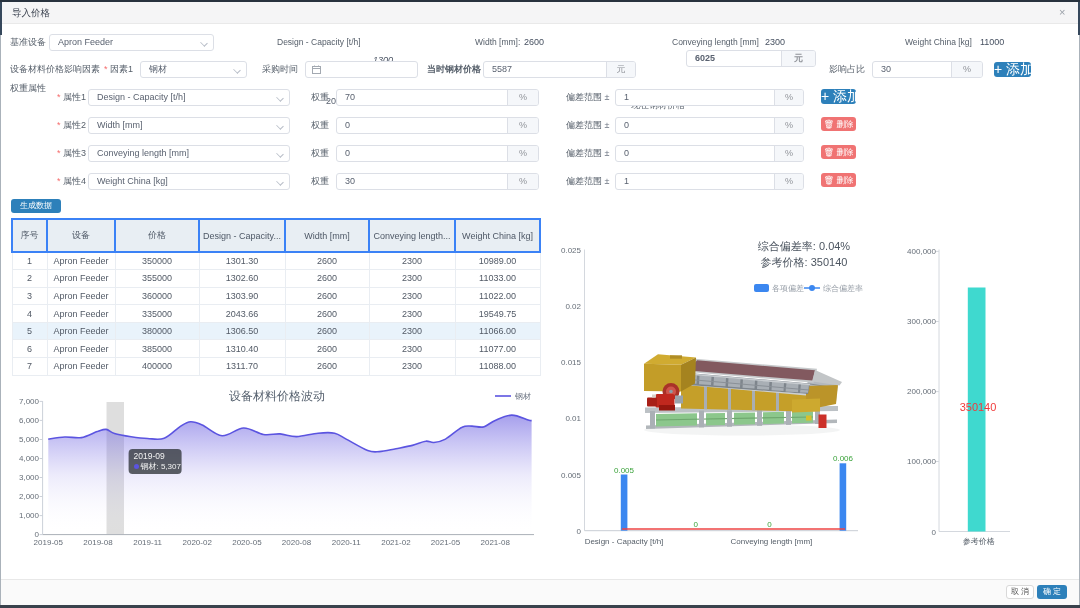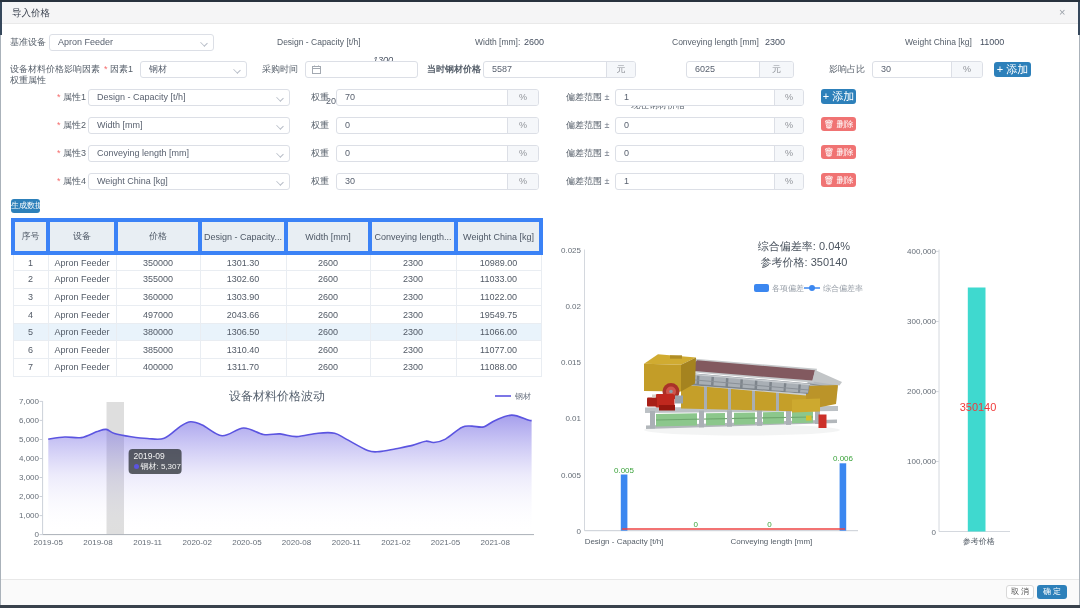--- a/index.html
+++ b/index.html
@@ -7,24 +7,24 @@
 .page{position:relative;width:1080px;height:608px;background:#fff;overflow:hidden;}
 .abs{position:absolute;}
 .lbl{position:absolute;font-size:9px;color:#57606b;line-height:17px;height:17px;white-space:nowrap;}
 .val{position:absolute;font-size:9px;color:#465060;line-height:17px;height:17px;white-space:nowrap;}
 .inp{position:absolute;height:17px;border:1px solid #dcdfe6;border-radius:3px;background:#fff;font-size:9px;color:#5a6270;line-height:15px;white-space:nowrap;}
 .inp .tx{position:absolute;left:8px;top:0;line-height:15px;}
 .sfx{position:absolute;right:0;top:0;bottom:0;background:#f5f7fa;border-left:1px solid #dcdfe6;border-radius:0 2px 2px 0;color:#909399;text-align:center;font-size:9px;line-height:15px;}
 .arrow{position:absolute;right:6px;top:5px;width:6px;height:6px;}
 .arrow:before{content:"";position:absolute;left:0;top:0;width:5px;height:5px;border-right:1px solid #b6bcc6;border-bottom:1px solid #b6bcc6;transform:rotate(45deg) scale(1,.8);}
 .star{color:#f56c6c;}
-.btn-blue{position:absolute;background:#2d80ba;border-radius:3px;color:#fff;font-size:11px;text-align:center;white-space:nowrap;}
+.btn-blue{position:absolute;background:#2d80ba;border-radius:3px;color:#fff;font-size:14px;text-align:center;white-space:nowrap;}
 .btn-red{position:absolute;background:#f07373;border-radius:3px;color:#fff;font-size:8.5px;text-align:center;white-space:nowrap;}
 table.grid{position:absolute;border-collapse:collapse;table-layout:fixed;font-size:9px;color:#525a66;}
-table.grid th{background:#e8eef3;font-weight:normal;color:#4e5866;border:4px solid #3b82f6;height:33px;overflow:hidden;white-space:nowrap;}
+table.grid th{background:#e8eef3;font-weight:normal;color:#4e5866;border:2px solid #3b82f6;height:33px;overflow:hidden;white-space:nowrap;}
 table.grid td{border:1px solid #e9edf2;height:17.6px;text-align:center;background:#fff;overflow:hidden;white-space:nowrap;}
 table.grid tr.hl td{background:#e9f3fb;}
 </style>
 </head>
 <body>
 <div class="page">
 
   <div class="abs" style="left:0;top:0;width:1080px;height:2px;background:#28323e;"></div>
   <div class="abs" style="left:0;top:605px;width:1080px;height:3px;background:#39424c;"></div>
   <div class="abs" style="left:0;top:2px;width:2px;height:33px;background:#36485c;"></div>
@@ -65,32 +65,32 @@
         <line x1="2.5" y1="0.5" x2="2.5" y2="2" stroke="#a3a9b1" stroke-width="1"></line>
         <line x1="6.5" y1="0.5" x2="6.5" y2="2" stroke="#a3a9b1" stroke-width="1"></line>
       </svg>
   </div>
   <div class="lbl" style="left:427px;top:61px;font-weight:bold;">当时钢材价格</div>
   <div class="inp" style="left:483px;top:61px;width:153px;">
       <span class="tx">5587</span>
       <span class="sfx" style="width:29px;">元</span>
     </div>
   <div class="lbl" style="left:631px;top:61px;margin-top:36px;">现在钢材价格</div>
-  <div class="inp" style="left:686px;top:61px;width:108px;">
+  <div class="inp" style="left:686px;top:50px;width:130px;font-weight:bold;">
       <span class="tx">6025</span>
       <span class="sfx" style="width:34px;">元</span>
     </div>
   <div class="lbl" style="left:829px;top:61px;">影响占比</div>
   <div class="inp" style="left:872px;top:61px;width:111px;">
       <span class="tx">30</span>
       <span class="sfx" style="width:31px;">%</span>
     </div>
   <div class="btn-blue" style="left:994px;top:62px;width:37px;height:15px;line-height:15px;">+ 添加</div>
 
-  <div class="lbl" style="left:10px;top:72px;">权重属性</div>
+  <div class="lbl" style="left:10px;top:80px;">权重属性</div>
 
   <div class="lbl" style="left:57px;top:89px;"><span class="star">*</span> 属性1</div>
   <div class="inp" style="left:88px;top:89px;width:202px;">
       <span class="tx">Design - Capacity [t/h]</span>
       <span class="arrow"></span>
     </div>
   <div class="lbl" style="left:311px;top:89px;">权重</div>
   <div class="inp" style="left:336px;top:89px;width:203px;">
       <span class="tx">70</span>
       <span class="sfx" style="width:31px;">%</span>
@@ -146,21 +146,21 @@
       <span class="tx">30</span>
       <span class="sfx" style="width:31px;">%</span>
     </div>
   <div class="lbl" style="left:566px;top:173px;">偏差范围 <span style="color:#6a7280;">±</span></div>
   <div class="inp" style="left:615px;top:173px;width:189px;">
       <span class="tx">1</span>
       <span class="sfx" style="width:29px;">%</span>
     </div>
   <div class="btn-red" style="left:821px;top:173px;width:35px;height:14px;line-height:14px;">🗑 删除</div>
 
-  <div class="btn-blue" style="left:11px;top:199px;width:29px;height:14px;line-height:14px;font-size:8px;">生成数据</div>
+  <div class="btn-blue" style="left:11px;top:199px;width:50px;height:14px;line-height:14px;font-size:8px;">生成数据</div>
 
   <table class="grid" style="left:11px;top:218px;width:528px;">
     <colgroup>
         <col style="width:35px">
         <col style="width:68px">
         <col style="width:84px">
         <col style="width:86px">
         <col style="width:84px">
         <col style="width:86px">
         <col style="width:85px">
@@ -198,21 +198,21 @@
           <td>Apron Feeder</td>
           <td>360000</td>
           <td>1303.90</td>
           <td>2600</td>
           <td>2300</td>
           <td>11022.00</td>
         </tr>
     <tr>
           <td>4</td>
           <td>Apron Feeder</td>
-          <td>497000</td>
+          <td>335000</td>
           <td>2043.66</td>
           <td>2600</td>
           <td>2300</td>
           <td>19549.75</td>
         </tr>
     <tr class="hl">
           <td>5</td>
           <td>Apron Feeder</td>
           <td>380000</td>
           <td>1306.50</td>

